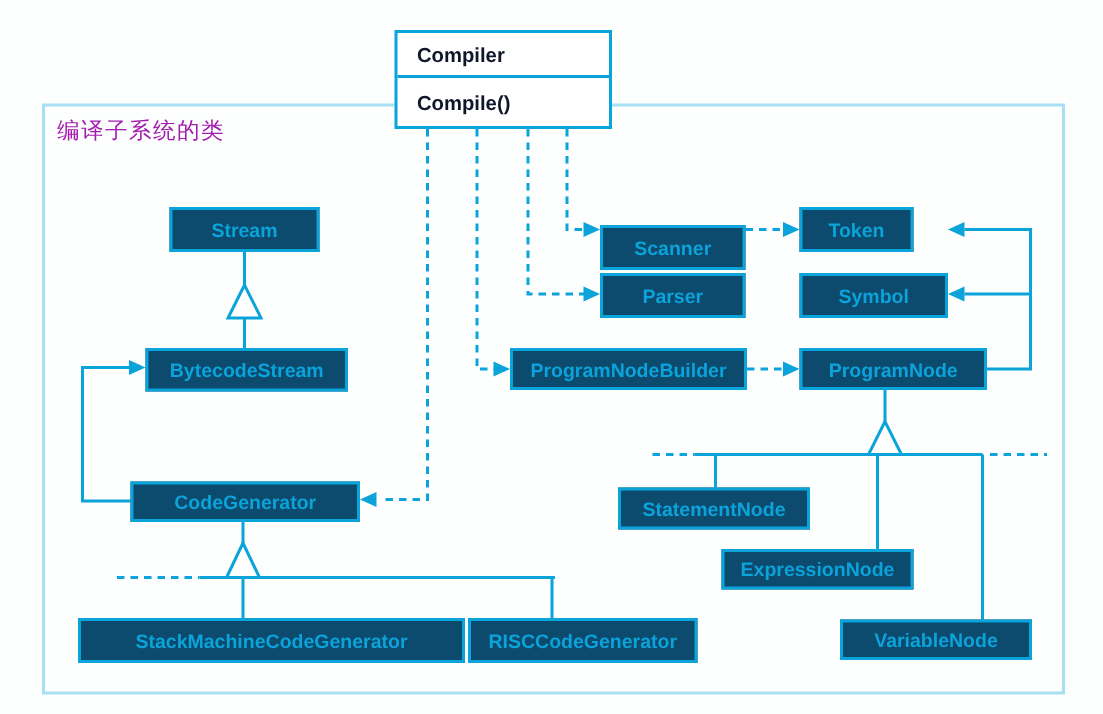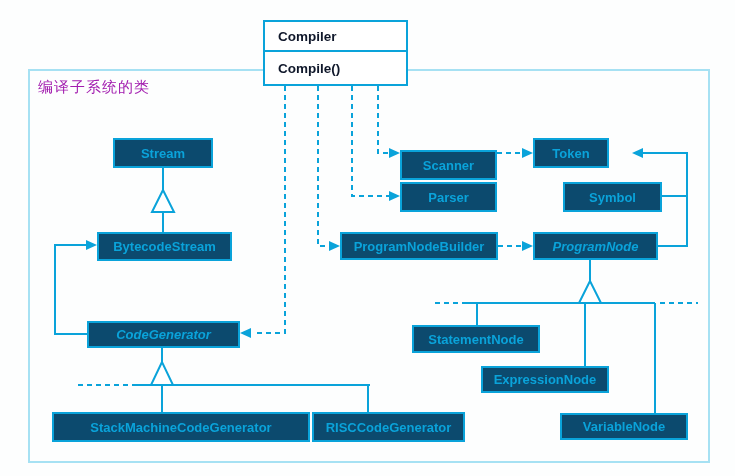--- a/index.html
+++ b/index.html
@@ -10,21 +10,21 @@
   .frame{
     position:absolute;left:28px;top:69px;width:678px;height:390px;
     border:2px solid #a6e1f3;background:transparent;
   }
   .wires{position:absolute;left:0;top:0;width:735px;height:476px;}
   .cbox{
     position:absolute;box-sizing:border-box;border:2px solid #0aa3da;background:#0c4a6e;
     color:#0aa3da;font-weight:bold;font-size:13px;line-height:1;
     display:flex;align-items:center;justify-content:center;white-space:nowrap;
   }
-  .cbox.abstract{font-style:italic;text-align:center;}
+  .cbox.abstract{text-align:center;}
   .compiler{
     position:absolute;left:263px;top:20px;width:145px;height:66px;box-sizing:border-box;
     border:2px solid #0aa3da;background:#ffffff;color:#0f172a;font-weight:bold;font-size:13.5px;
   }
   .compiler .cname{
     height:30px;box-sizing:border-box;border-bottom:2px solid #0aa3da;
     display:flex;align-items:center;padding-left:13px;
   }
   .compiler .cop{
     height:32px;display:flex;align-items:center;padding-left:13px;font-weight:bold;
@@ -127,21 +127,21 @@
   </div>
 
   <div class="cbox" style="left:533px;top:138px;width:76px;height:30px;">
     <span>Token</span>
   </div>
 
   <div class="cbox" style="left:400px;top:182px;width:97px;height:30px;">
     <span>Parser</span>
   </div>
 
-  <div class="cbox" style="left:563px;top:182px;width:99px;height:30px;">
+  <div class="cbox" style="left:533px;top:182px;width:99px;height:30px;">
     <span>Symbol</span>
   </div>
 
   <div class="cbox" style="left:97px;top:232px;width:135px;height:29px;">
     <span>BytecodeStream</span>
   </div>
 
   <div class="cbox" style="left:340px;top:232px;width:158px;height:28px;">
     <span>ProgramNodeBuilder</span>
   </div>

